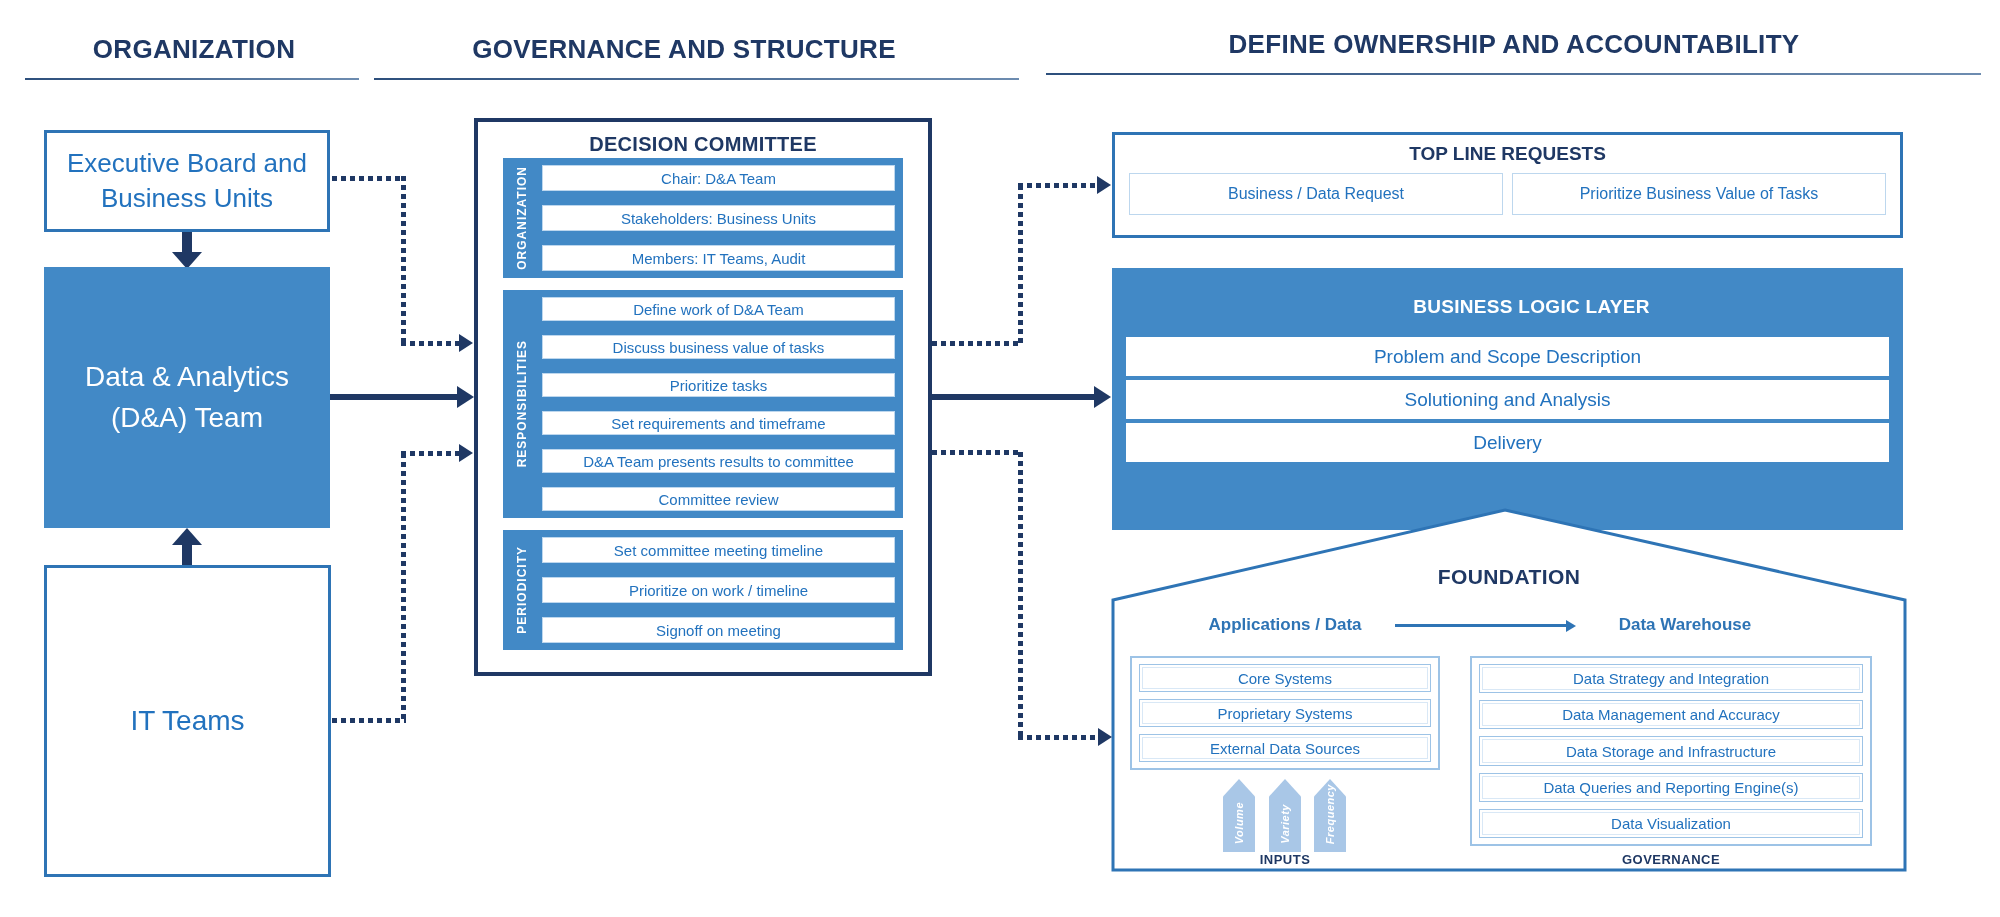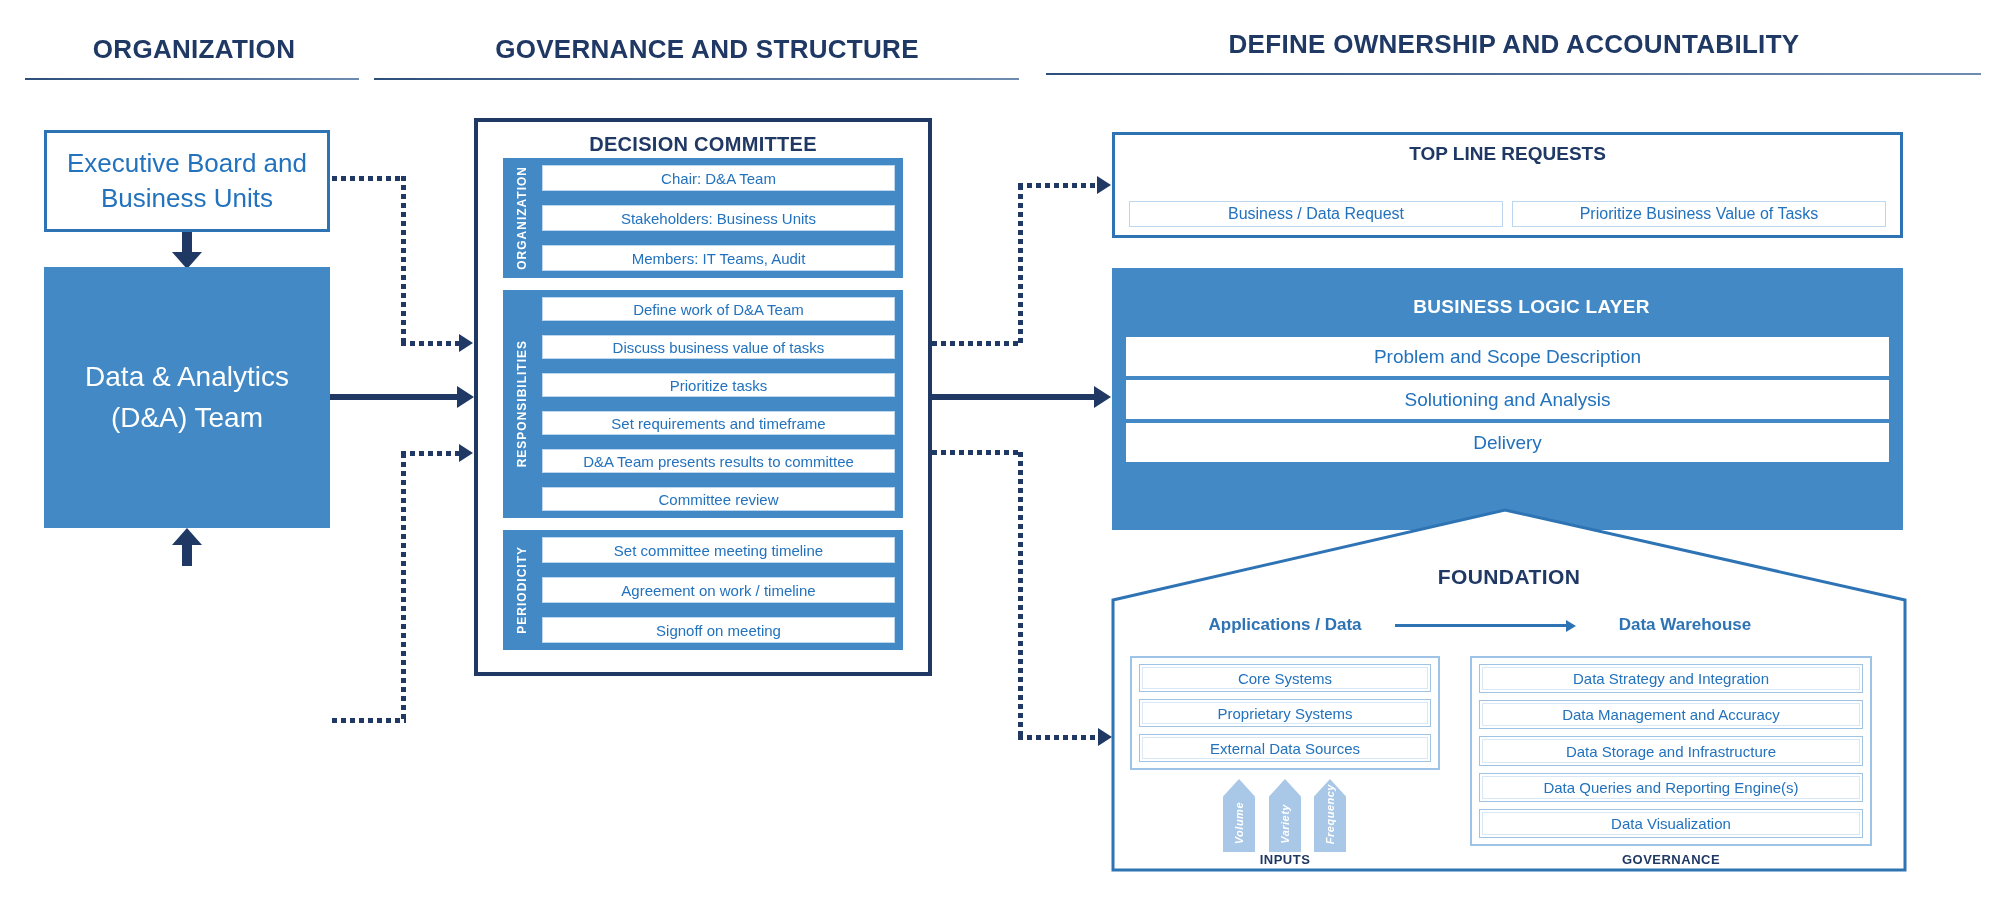--- a/index.html
+++ b/index.html
@@ -46,21 +46,21 @@
   .dot-h{height:5px;background:repeating-linear-gradient(to right,var(--navy) 0 5px,transparent 5px 9px);}
   .dot-v{width:5px;background:repeating-linear-gradient(to bottom,var(--navy) 0 5px,transparent 5px 9px);}
   .solid-h{height:6px;background:var(--navy);}
   .head-right{width:0;height:0;border-top:9px solid transparent;border-bottom:9px solid transparent;border-left:14px solid var(--navy);}
   .head-right-big{width:0;height:0;border-top:11px solid transparent;border-bottom:11px solid transparent;border-left:17px solid var(--navy);}
 
   
   .topline{background:#fff;border:3px solid var(--blue);}
   .topline-title{font-size:19px;font-weight:bold;color:var(--navy);text-align:center;margin-top:8px;}
   .topline-items{display:flex;gap:9px;padding:8px 14px 0 14px;}
-  .topline-item{flex:1;height:26px;background:#fff;border:1px solid var(--lighter-border);display:flex;align-items:center;justify-content:center;color:var(--row-text);font-size:16px;margin-top:28px;}
+  .topline-item{flex:1;height:42px;background:#fff;border:1px solid var(--lighter-border);display:flex;align-items:center;justify-content:center;color:var(--row-text);font-size:16px;}
 
   .bll{background:var(--fill-blue);z-index:1;}
   .bll-title{font-size:19px;font-weight:bold;color:#fff;text-align:center;letter-spacing:.3px;margin-top:28px;padding-left:48px;}
   .bll-rows{display:flex;flex-direction:column;gap:4px;padding:19px 14px 0 14px;}
   .bll-row{height:39px;background:#fff;display:flex;align-items:center;justify-content:center;color:var(--row-text);font-size:19px;}
 
   .house-svg{z-index:2;}
   .fnd{z-index:3;}
   .fnd-title{font-size:21px;font-weight:bold;color:var(--navy);text-align:center;letter-spacing:.4px;}
   .fnd-sub{font-size:17px;font-weight:bold;color:var(--blue);text-align:center;}
@@ -75,36 +75,37 @@
   .z4{z-index:4;}
 </style>
 </head>
 <body>
 
 <div id="canvas">
 
   <div class="abs col-header" style="left:20px;top:34px;width:348px;">ORGANIZATION</div>
   <div class="abs header-rule" style="left:25px;top:78px;width:334px;"></div>
 
-  <div class="abs col-header" style="left:383px;top:34px;width:648px;">GOVERNANCE AND STRUCTURE</div>
+  <div class="abs col-header" style="left:360px;top:34px;width:648px;">GOVERNANCE AND STRUCTURE</div>
   <div class="abs header-rule" style="left:374px;top:78px;width:645px;"></div>
 
   <div class="abs col-header" style="left:1046px;top:29px;width:936px;">DEFINE OWNERSHIP AND ACCOUNTABILITY</div>
   <div class="abs header-rule" style="left:1046px;top:73px;width:935px;"></div>
 
   <div class="abs outline-box exec-box" style="left:44px;top:130px;width:286px;height:102px;padding:0 18px;">Executive Board and Business Units</div>
 
   <div class="abs vshaft" style="left:182px;top:232px;height:22px;"></div>
   <div class="abs tri-down" style="left:172px;top:252px;"></div>
 
   <div class="abs big-fill-box" style="left:44px;top:267px;width:286px;height:261px;padding:0 30px;">Data &amp; Analytics (D&amp;A) Team</div>
 
   <div class="abs tri-up" style="left:172px;top:528px;"></div>
   <div class="abs vshaft" style="left:182px;top:544px;height:22px;"></div>
 
+  <div class="abs outline-box it-box" style="left:44px;top:565px;width:287px;height:312px;">IT Teams</div>
 
   <div class="abs dot-h z4" style="left:332px;top:176px;width:74px;"></div>
   <div class="abs dot-v z4" style="left:401px;top:176px;height:170px;"></div>
   <div class="abs dot-h z4" style="left:401px;top:341px;width:59px;"></div>
   <div class="abs head-right z4" style="left:459px;top:334px;"></div>
 
   <div class="abs solid-h z4" style="left:330px;top:394px;width:128px;"></div>
   <div class="abs head-right-big z4" style="left:457px;top:386px;"></div>
 
   <div class="abs dot-h z4" style="left:332px;top:718px;width:74px;"></div>
@@ -140,21 +141,21 @@
       <div class="crow">Committee review</div>
     </div>
   </div>
 
   <div class="abs cgroup" style="left:503px;top:530px;width:400px;height:120px;">
     <div class="side">
       <span class="vlabel">PERIODICITY</span>
     </div>
     <div class="rows">
       <div class="crow">Set committee meeting timeline</div>
-      <div class="crow">Agreement on work / timeline</div>
+      <div class="crow">Prioritize on work / timeline</div>
       <div class="crow">Signoff on meeting</div>
     </div>
   </div>
 
   <div class="abs dot-h z4" style="left:932px;top:341px;width:90px;"></div>
   <div class="abs dot-v z4" style="left:1018px;top:185px;height:161px;"></div>
   <div class="abs dot-h z4" style="left:1018px;top:183px;width:80px;"></div>
   <div class="abs head-right z4" style="left:1097px;top:176px;"></div>
 
   <div class="abs solid-h z4" style="left:932px;top:394px;width:163px;"></div>

